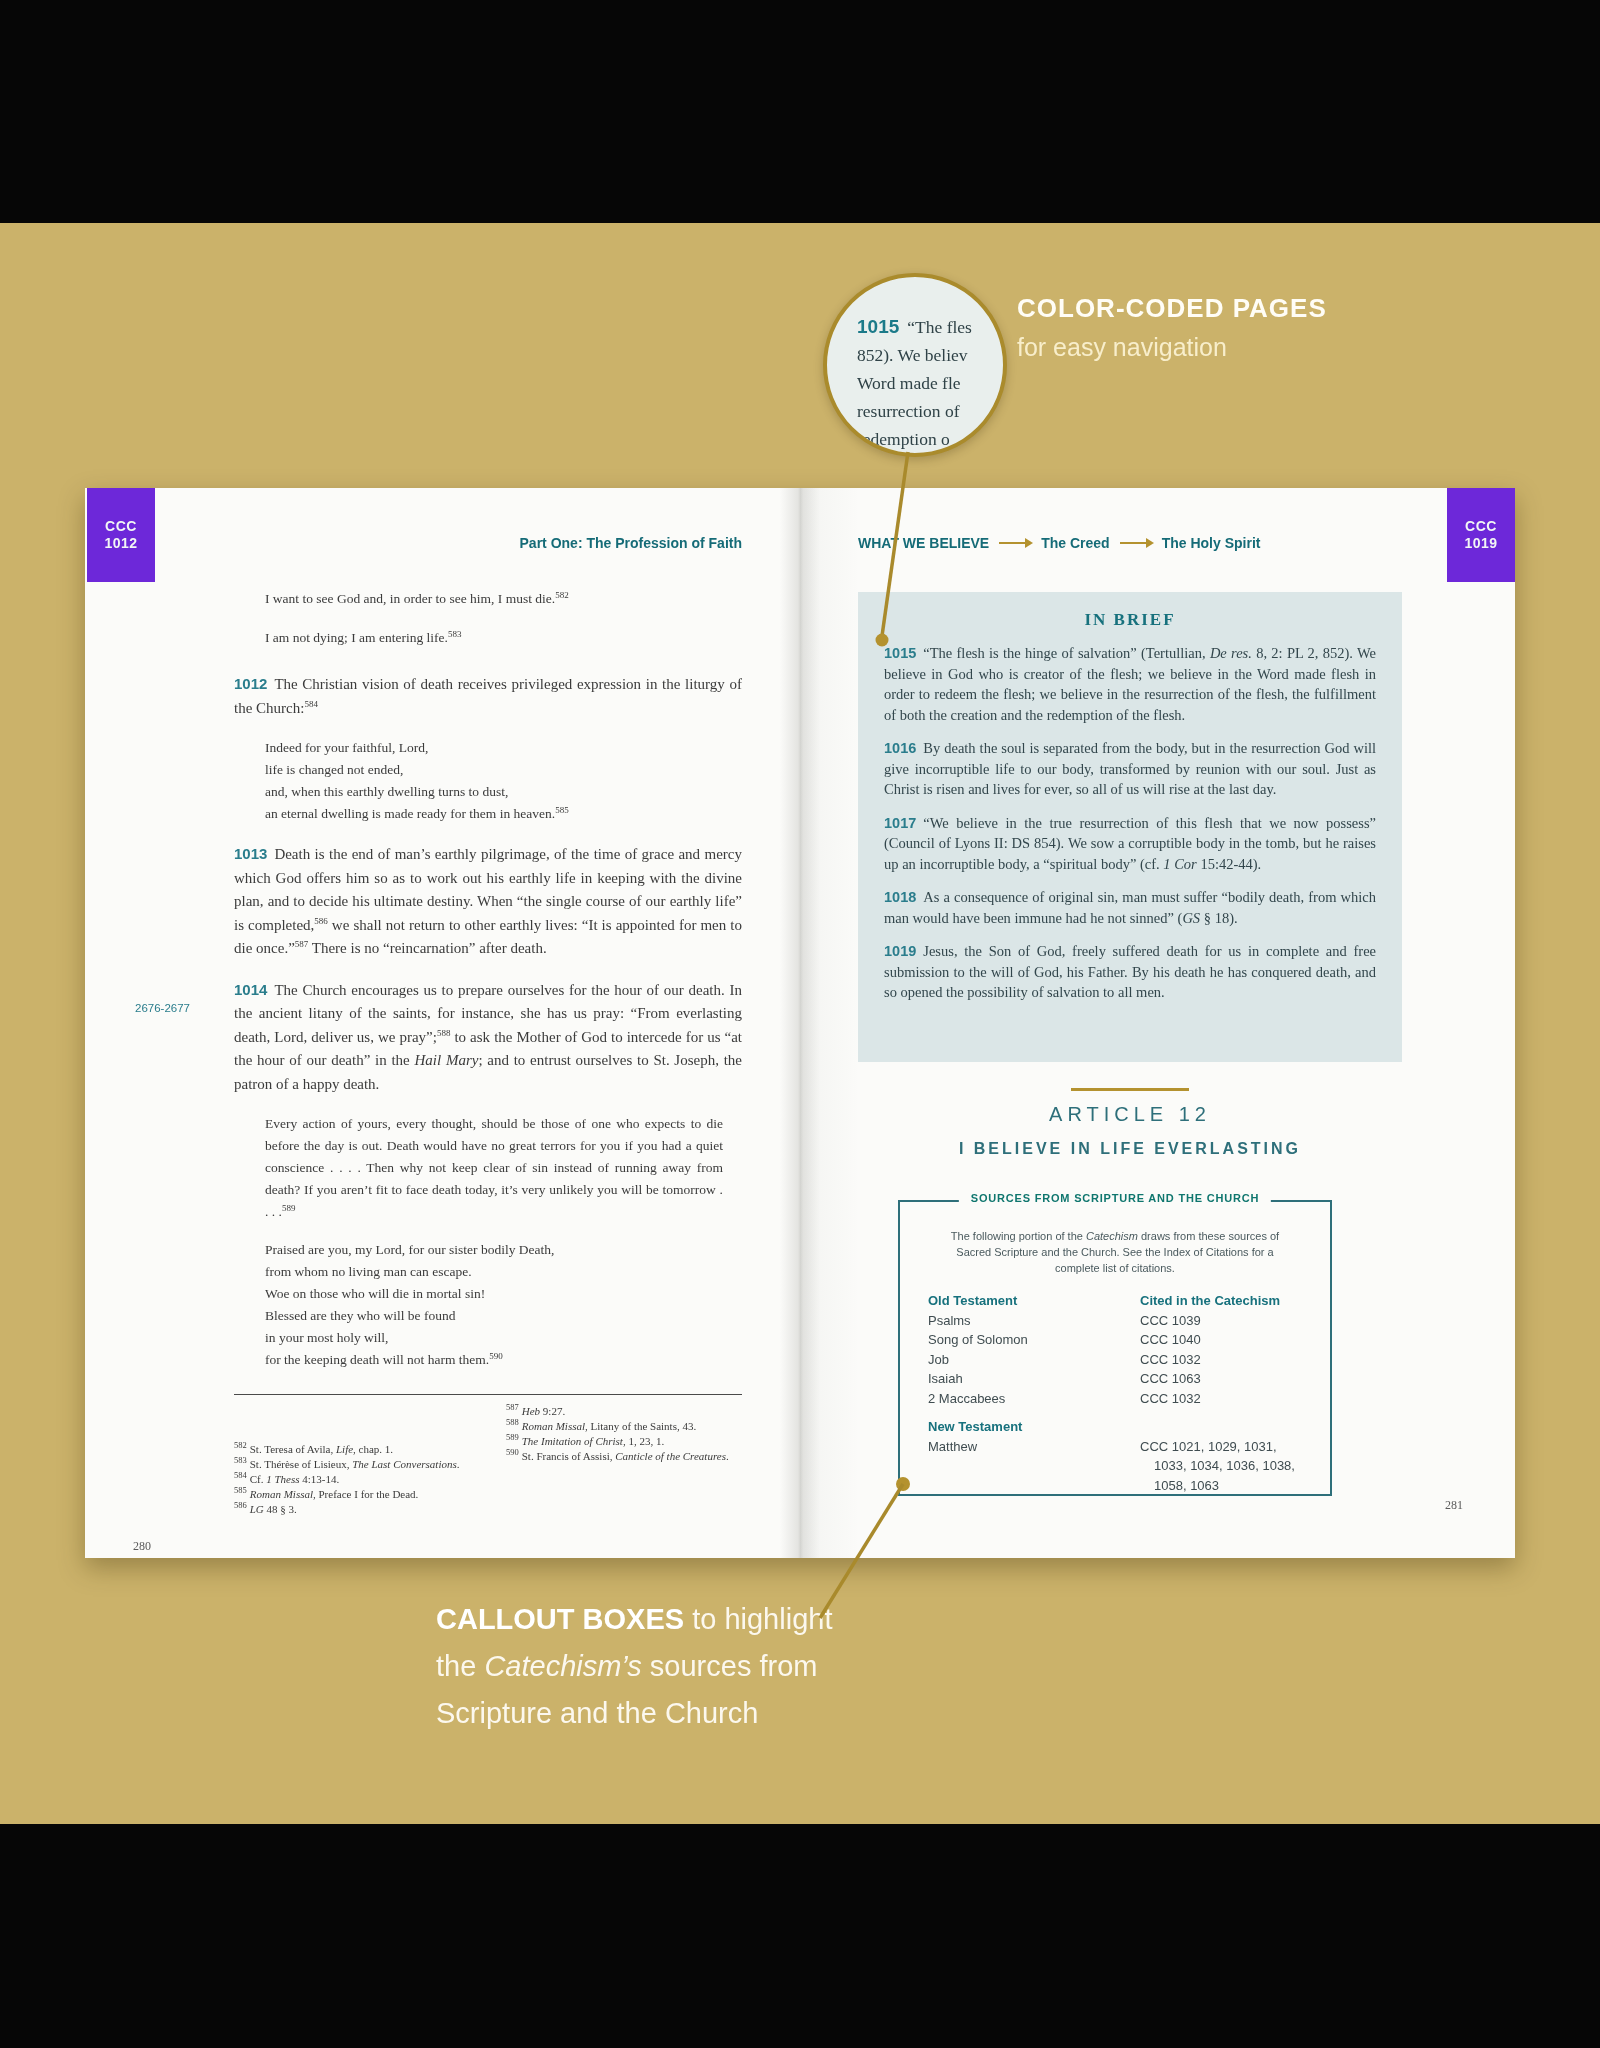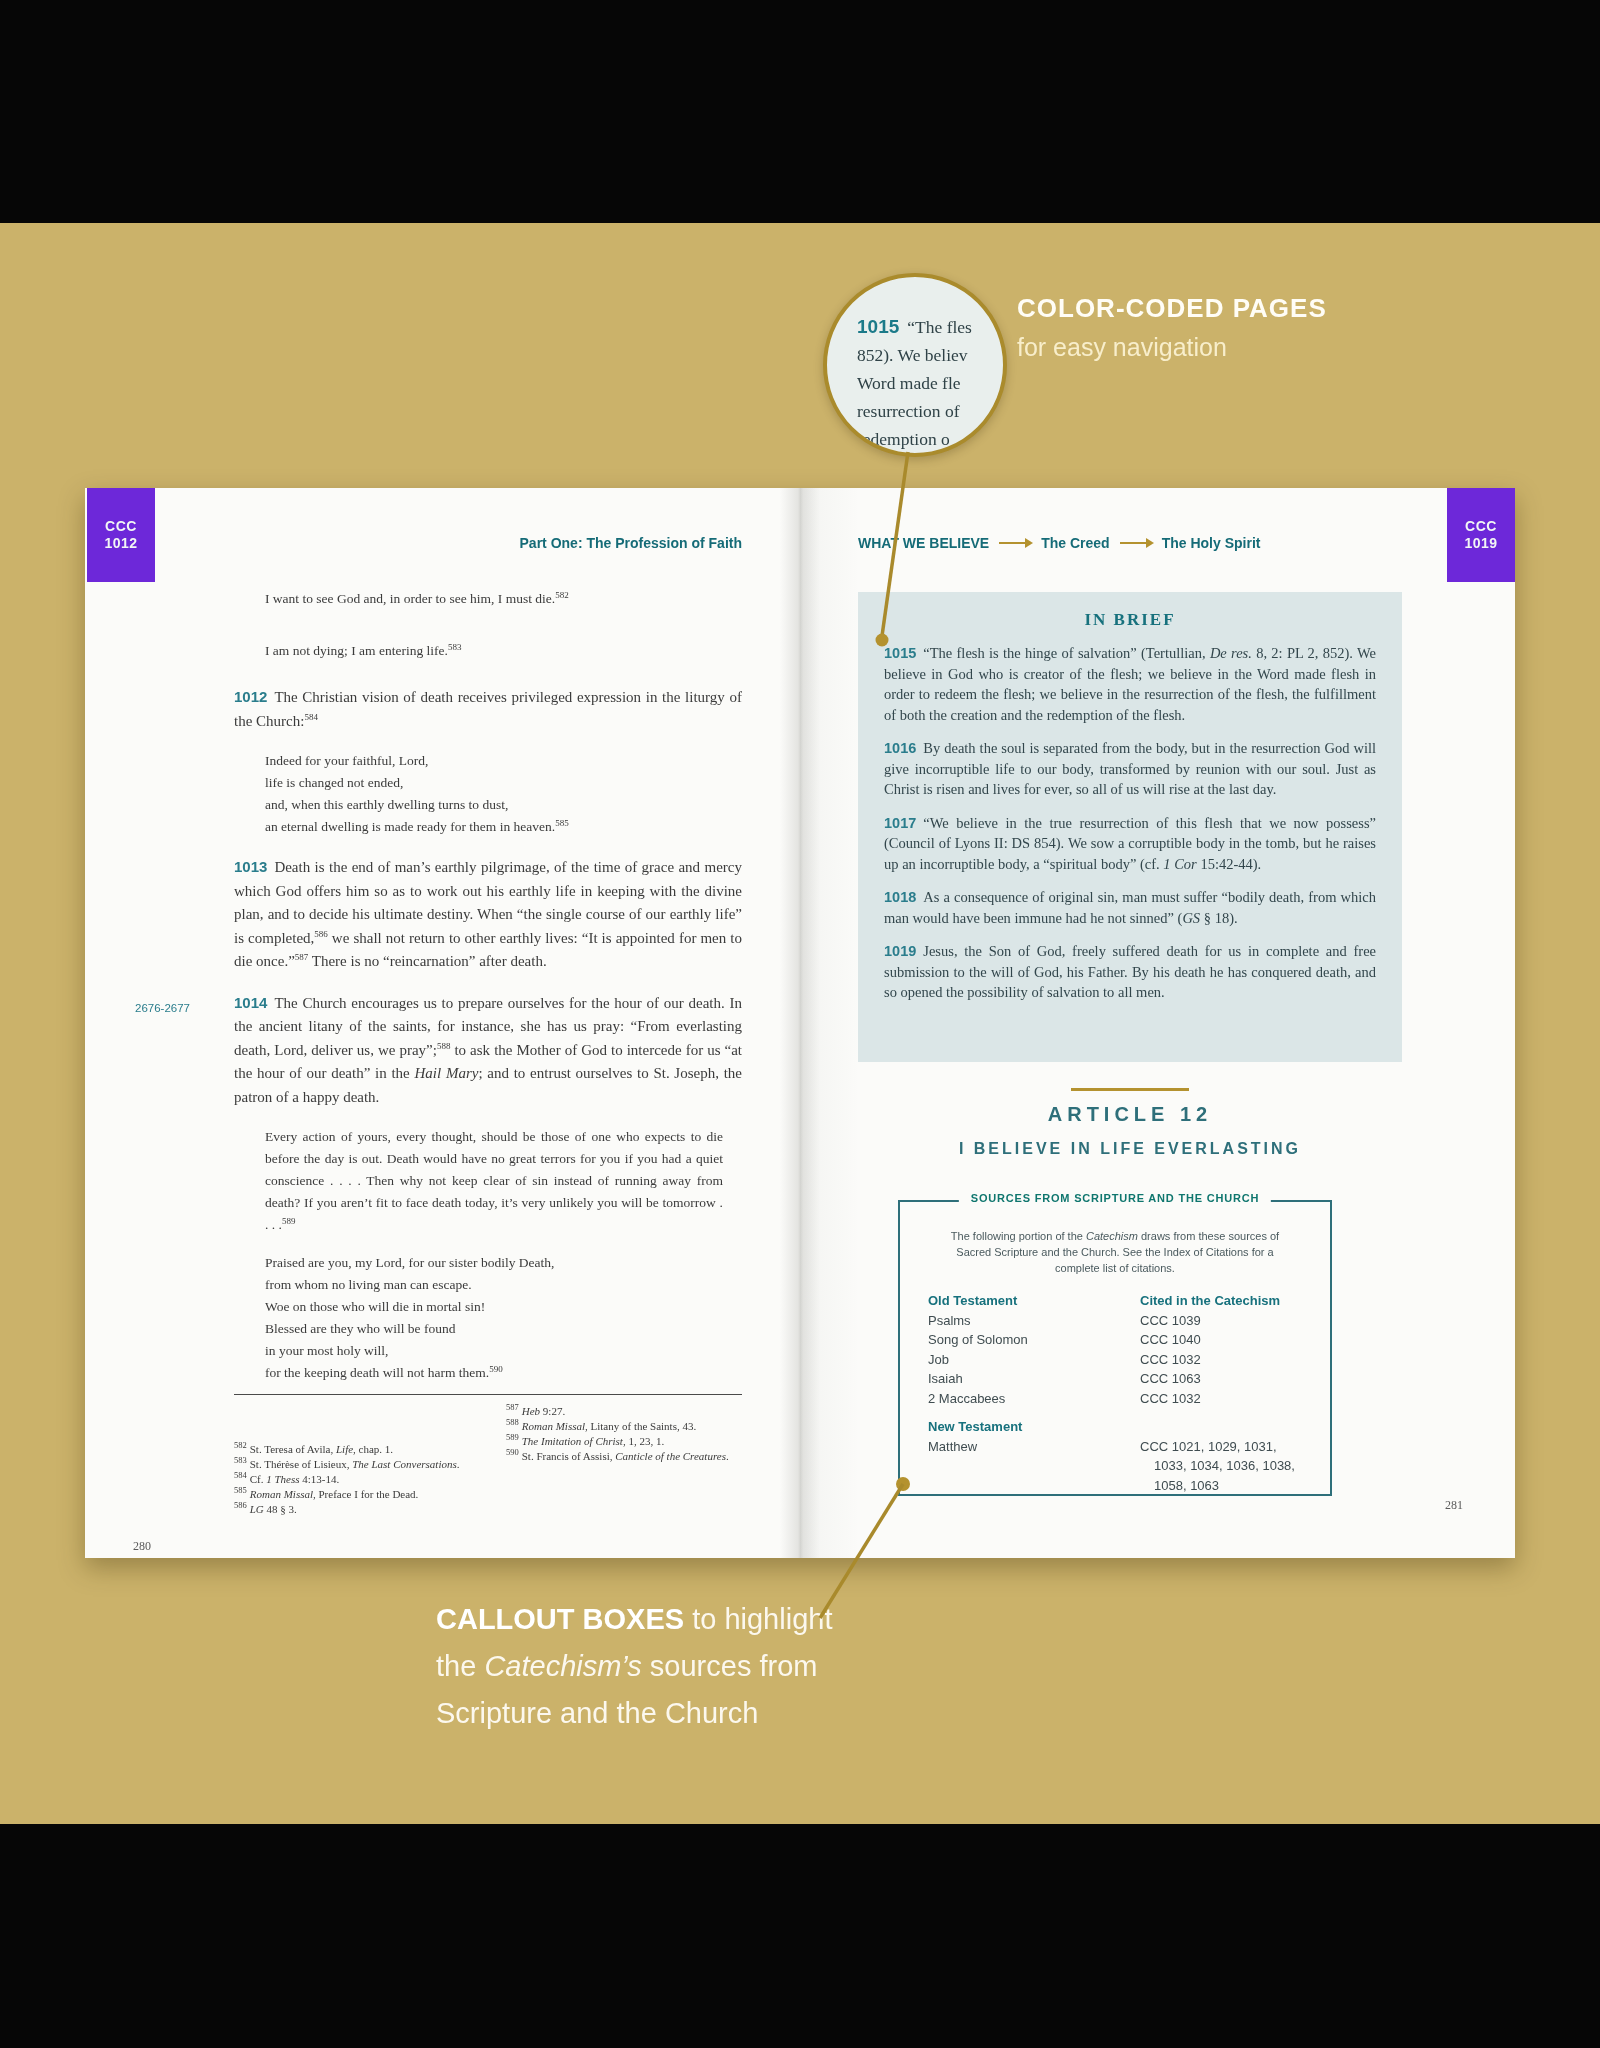--- a/index.html
+++ b/index.html
@@ -29,21 +29,21 @@
   .ph-right{left:58px;width:560px;}
   .harrow{display:inline-block;position:relative;width:32px;height:2px;background:#b4922f;
           vertical-align:middle;margin:0 10px 3px 10px;}
   .harrow::after{content:'';position:absolute;right:-2px;top:-4px;border-left:8px solid #b4922f;
           border-top:5px solid transparent;border-bottom:5px solid transparent;}
 
   
   .lcol{position:absolute;left:149px;top:100px;width:508px;color:#3b3b3b;
         font-family:"Liberation Serif","DejaVu Serif",serif;}
   .q{margin:0 0 0 31px;width:462px;font-size:13.5px;line-height:22px;}
-  .q1{margin-bottom:30px;}
+  .q1{margin-bottom:17px;}
   .q2{margin-bottom:23px;}
   .para{font-size:15px;line-height:23.5px;text-align:justify;margin:0 0 17px 0;}
   .pnum{font-family:"Liberation Sans","DejaVu Sans",sans-serif;font-weight:bold;color:#2a7d8c;
         margin-right:7px;font-size:15px;}
   .poem{margin:0 0 17px 31px;font-size:13.5px;line-height:22px;}
   .bq{margin:0 0 16px 31px;width:458px;font-size:13.5px;line-height:22px;text-align:justify;}
   sup{font-size:9px;line-height:0;}
   .margin-note{position:absolute;left:50px;top:514px;font-size:11.5px;color:#2a7d8c;
         font-family:"Liberation Sans","DejaVu Sans",sans-serif;}
   .fnblock{position:absolute;left:149px;top:906px;width:508px;border-top:1.5px solid #4a4a4a;
@@ -60,21 +60,21 @@
 
   
   .inbrief{position:absolute;left:58px;top:104px;width:544px;height:470px;background:#dbe6e7;
         box-sizing:border-box;padding:16px 26px;color:#32464c;
         font-family:"Liberation Serif","DejaVu Serif",serif;}
   .ib-title{text-align:center;font-weight:bold;color:#17717d;font-size:17px;letter-spacing:2px;margin:2px 0 4px 0;}
   .ib{font-size:14.5px;line-height:20.5px;text-align:justify;margin:13px 0 0 0;}
   .ib .pnum{font-size:14.5px;}
   .article{position:absolute;left:58px;top:600px;width:544px;text-align:center;color:#156b77;}
   .art-rule{width:118px;height:3px;background:#b4922f;margin:0 auto 12px auto;}
-  .art1{font-size:20px;letter-spacing:5px;font-weight:bold;color:#2e6f7a;margin:0 0 14px 0;}
+  .art1{font-size:20px;letter-spacing:5px;font-weight:normal;color:#2e6f7a;margin:0 0 14px 0;}
   .art2{font-size:16px;letter-spacing:3px;font-weight:bold;color:#2e6f7a;margin:0;}
   .srcbox{position:absolute;left:98px;top:712px;width:434px;height:296px;border:2px solid #2e6f7a;
         box-sizing:border-box;}
   .src-title{position:absolute;left:50%;top:-10px;transform:translateX(-50%);background:#fbfbf9;
         padding:0 12px;white-space:nowrap;font-size:11px;font-weight:bold;letter-spacing:.8px;color:#0f766e;}
   .src-intro{margin:26px auto 0 auto;width:350px;text-align:center;font-size:11px;line-height:16px;color:#4a5a5e;}
   .src-table{margin:15px 0 0 28px;font-size:13px;line-height:19.5px;color:#3f4c50;}
   .src-row{display:flex;}
   .src-c1{width:212px;}
   .src-c2{width:180px;}

